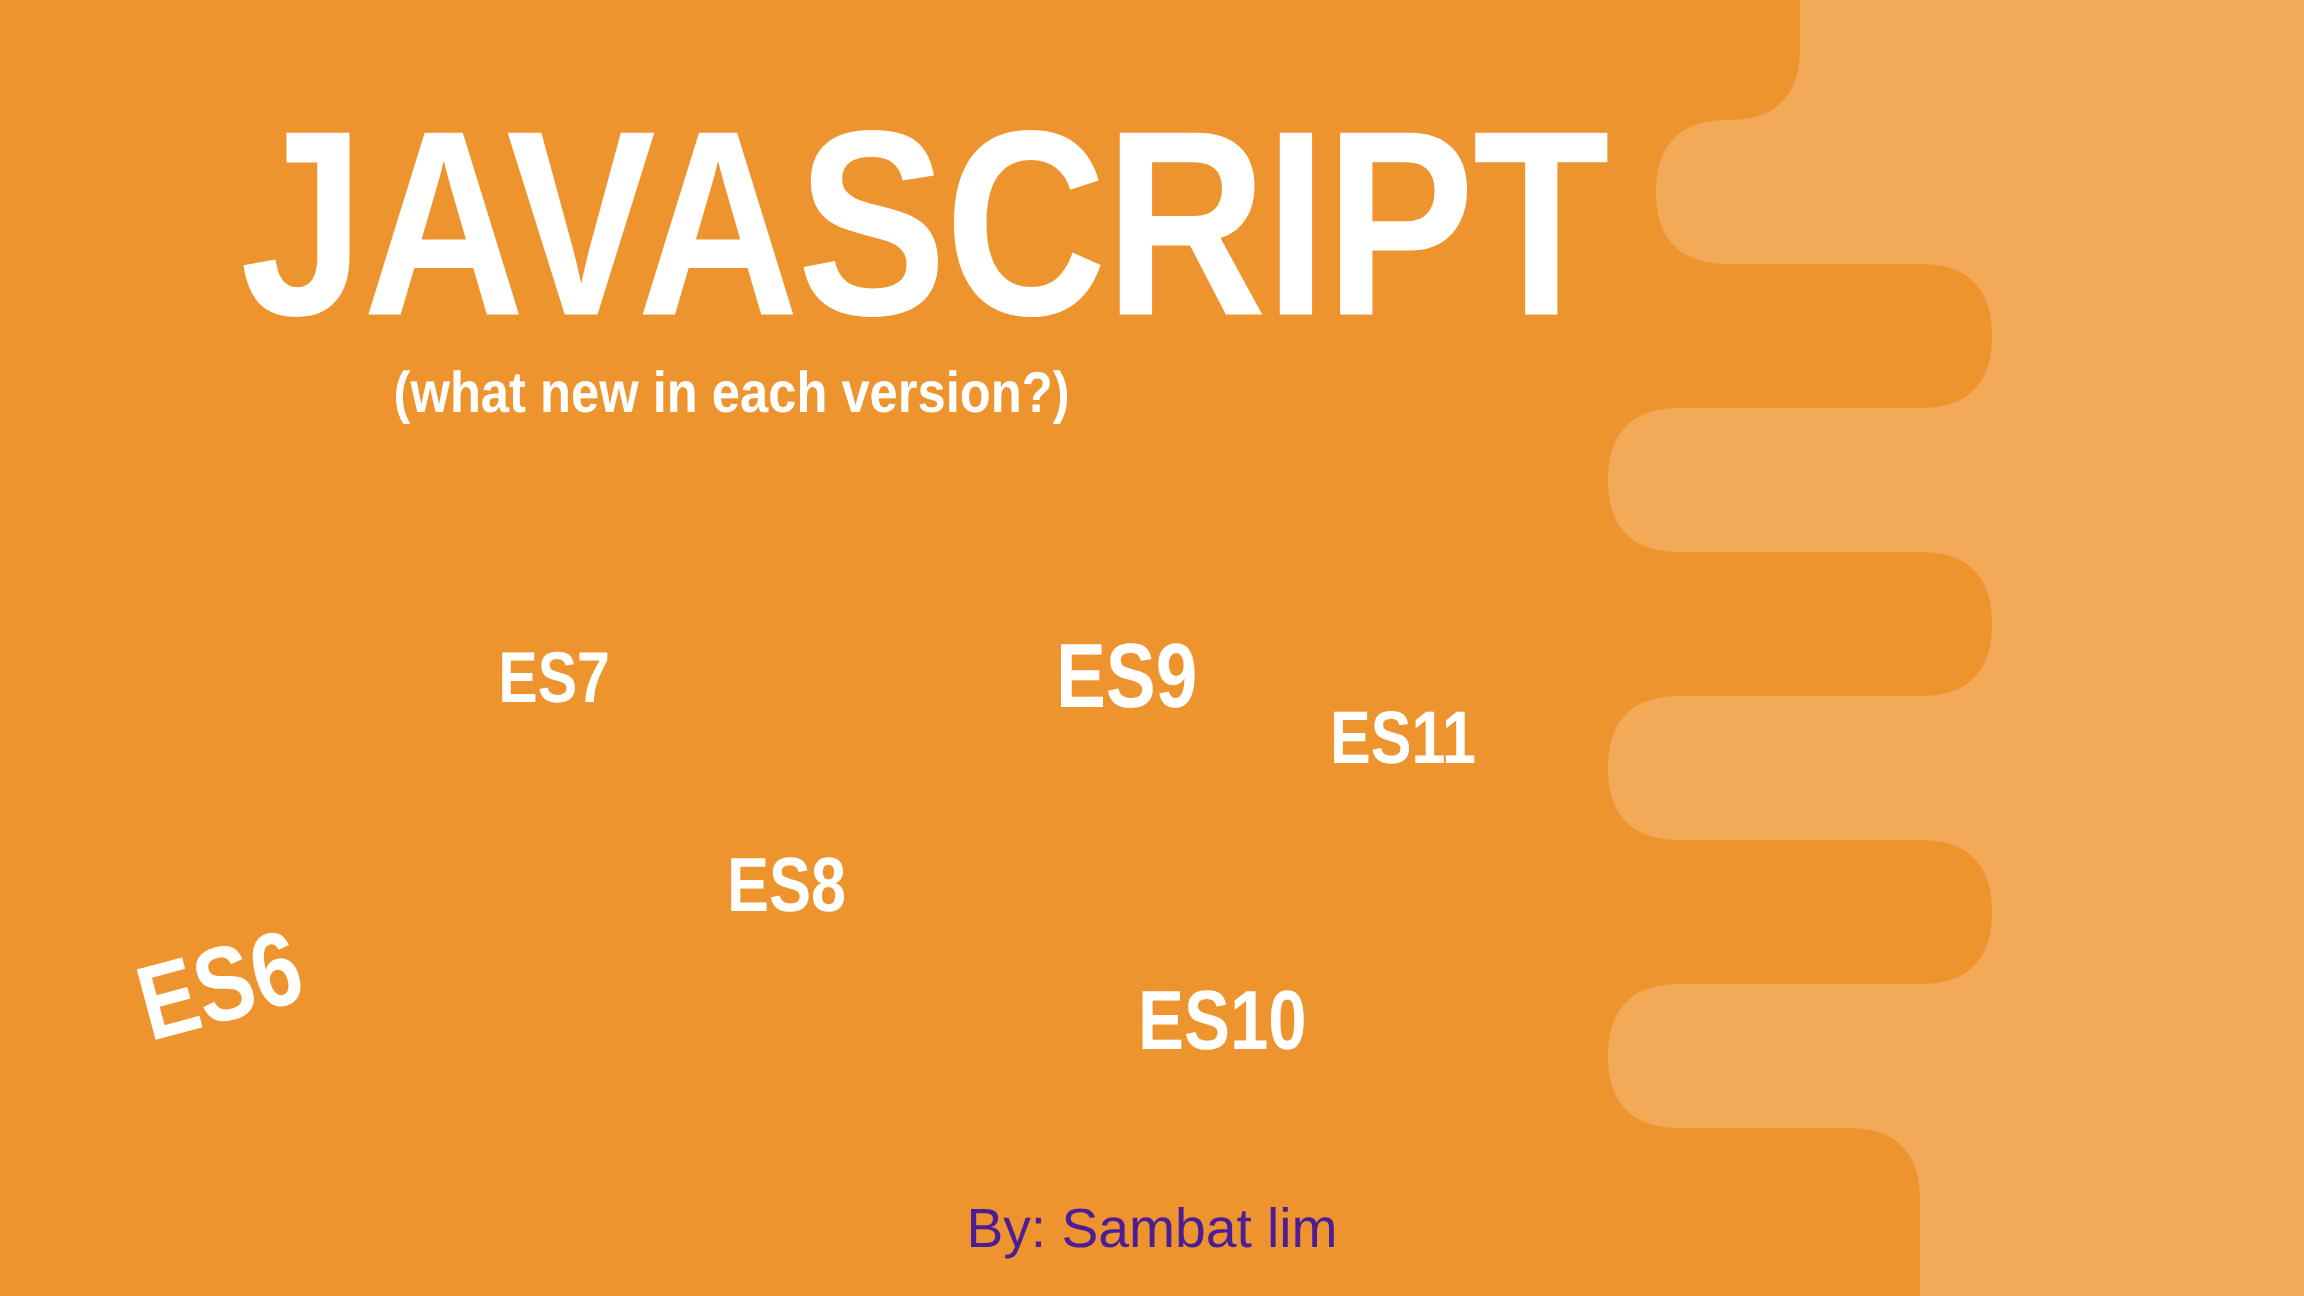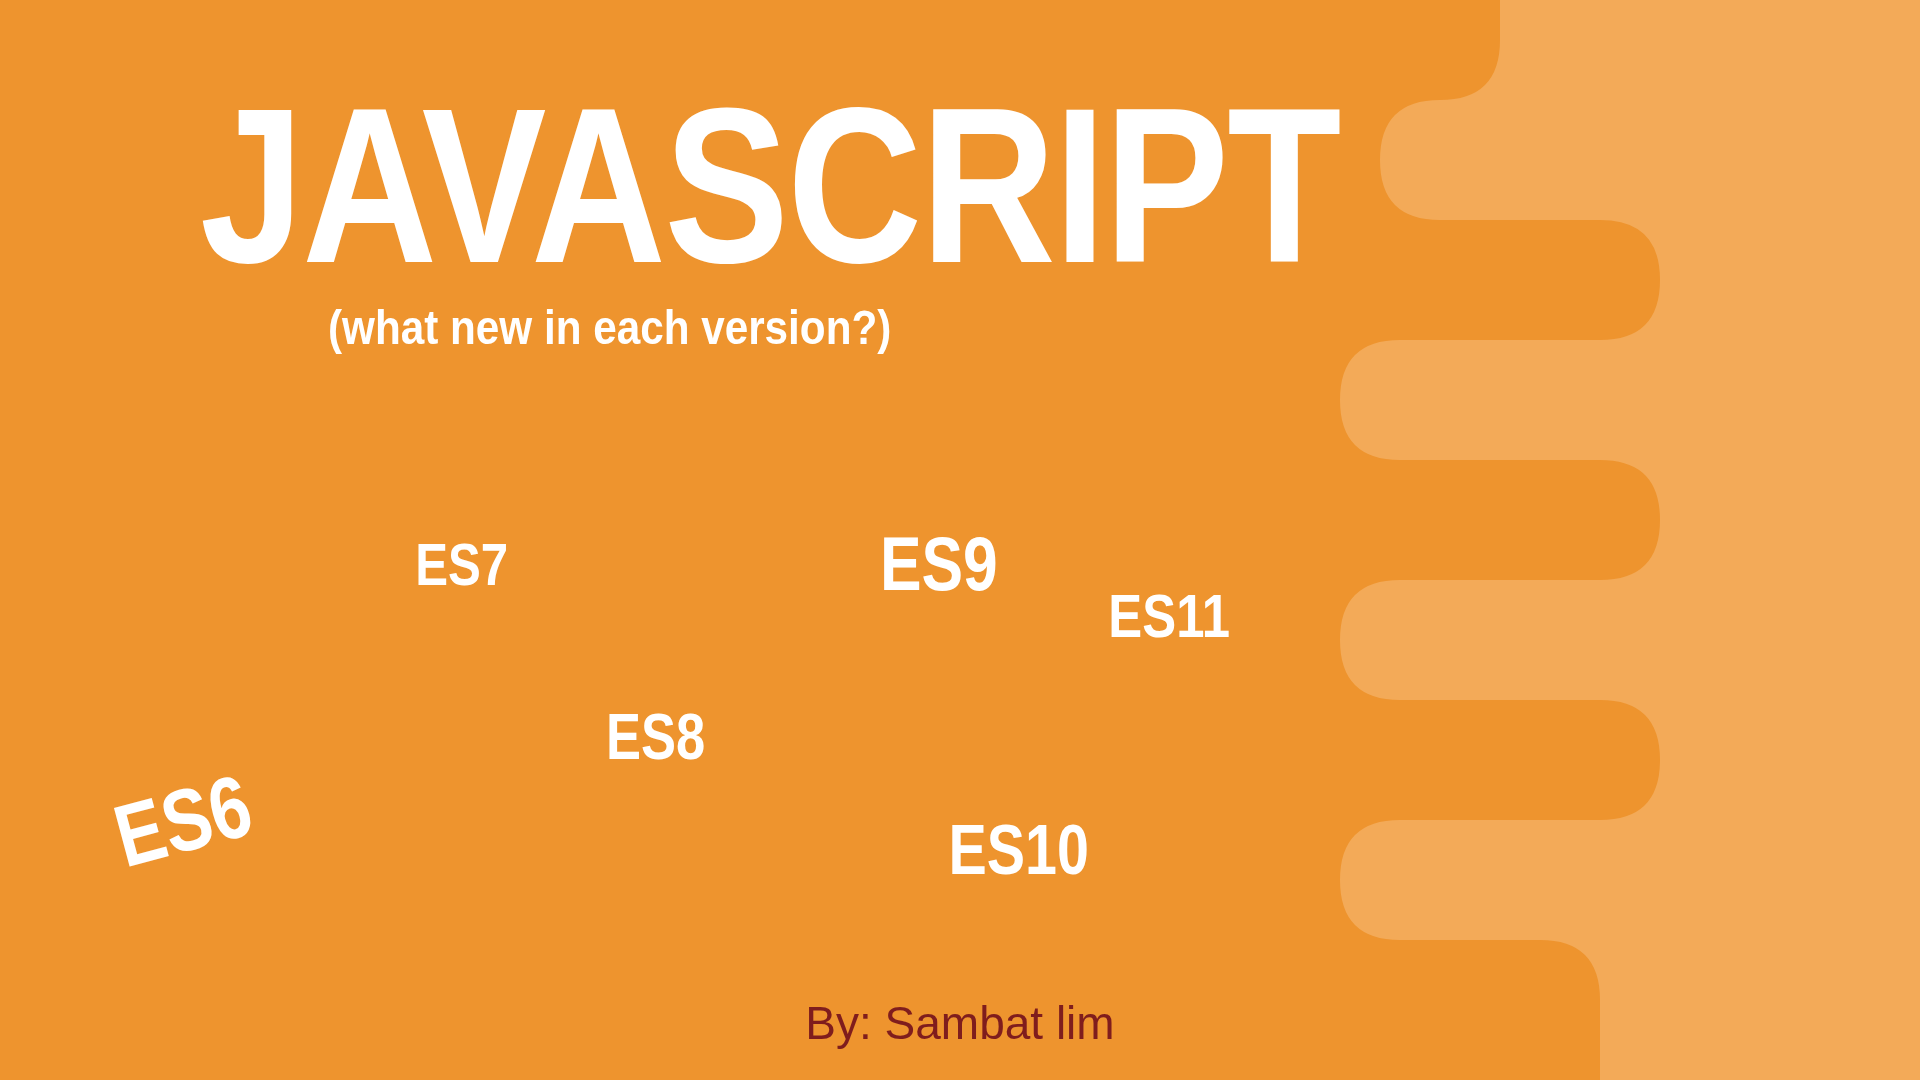--- a/index.html
+++ b/index.html
@@ -82,21 +82,21 @@
   .es11 {
     left: 1095px;
     top: 580px;
     font-size: 62px;
   }
   .author {
     position: absolute;
     left: 50%;
     bottom: 30px;
     transform: translateX(-50%);
-    color: #7f1d1d;
+    color: #4c1d95;
     font-size: 46px;
     font-weight: 400;
     font-family: 'Segoe UI Light', 'Helvetica Neue', Arial, sans-serif;
   }
 </style>
 </head>
 <body>
 
 <svg class="wave-decoration" viewBox="0 0 620 1080" preserveAspectRatio="none">
   <path fill="#f3aa58" d="

